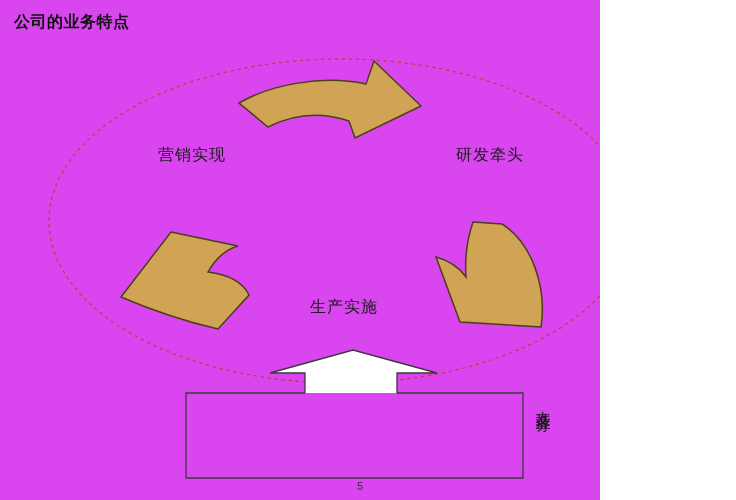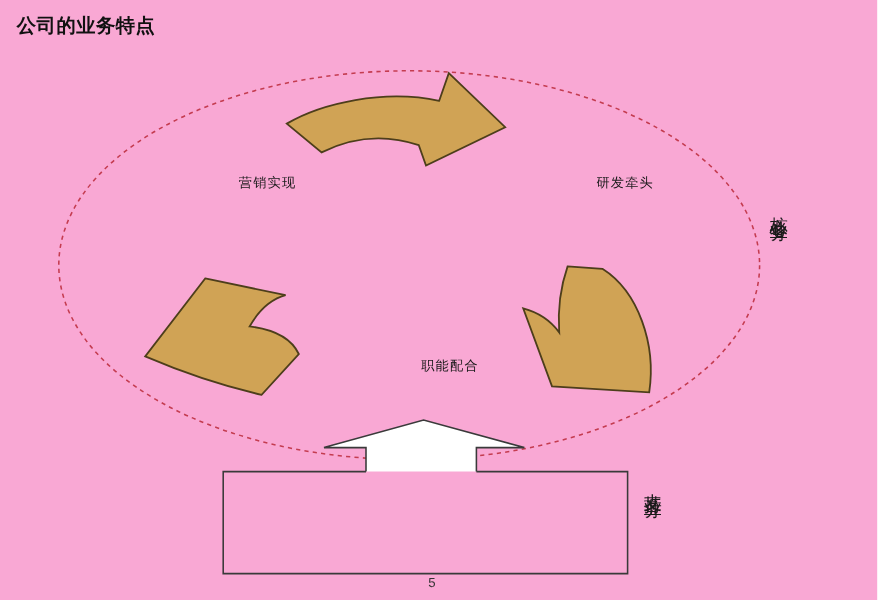--- a/index.html
+++ b/index.html
@@ -1,44 +1,43 @@
 <!DOCTYPE html>
 <html><head>
 <meta charset="utf-8">
 <style>
   html, body { margin: 0; padding: 0; background: #ffffff; }
   .slide {
     position: relative;
-    width: 731px;
+    width: 600px;
     height: 500px;
-    background: #f9a8d4;
+    background: #d946ef;
     font-family: "Liberation Sans", "DejaVu Sans", sans-serif;
     overflow: hidden;
   }
   .slide-title {
     position: absolute;
     left: 14px;
     top: 12px;
     font-size: 16px;
     font-weight: bold;
     color: #111111;
     letter-spacing: 0.5px;
   }
   .diagram-svg {
     position: absolute;
     left: 0; top: 0;
     width: 736px; height: 500px;
   }
   .node-label {
     position: absolute;
-    font-size: 11px;
+    font-size: 16px;
     color: #1a1a1a;
     white-space: nowrap;
     letter-spacing: 1px;
-    margin-left: 41px;
   }
   .vertical-label {
     position: absolute;
     writing-mode: vertical-rl;
     text-orientation: upright;
     font-size: 15px;
     color: #1a1a1a;
     letter-spacing: 2px;
     white-space: nowrap;
   }
@@ -101,21 +100,21 @@
 
     <path d="M 305 393 L 305 373 L 270 373 L 353 350 L 437 373 L 397 373 L 397 393" fill="#ffffff" stroke="#3A3A3A" stroke-width="1.3" stroke-linejoin="miter"></path>
 
     <path d="M 305 393 L 186 393 L 186 478 L 523 478 L 523 393 L 397 393" fill="none" stroke="#3A3A3A" stroke-width="1.3"></path>
   </svg>
 
   <div class="node-label" style="left:158px; top:145px;">营销实现</div>
 
   <div class="node-label" style="left:456px; top:145px;">研发牵头</div>
 
-  <div class="node-label" style="left:310px; top:297px;">职能配合</div>
+  <div class="node-label" style="left:310px; top:297px;">生产实施</div>
 
   <div class="vertical-label" style="left:638px; top:168px;">核心业务</div>
 
   <div class="vertical-label" style="left:533px; top:399px;">支持业务</div>
 
 
 
 
   <div class="page-number">5</div>
 

